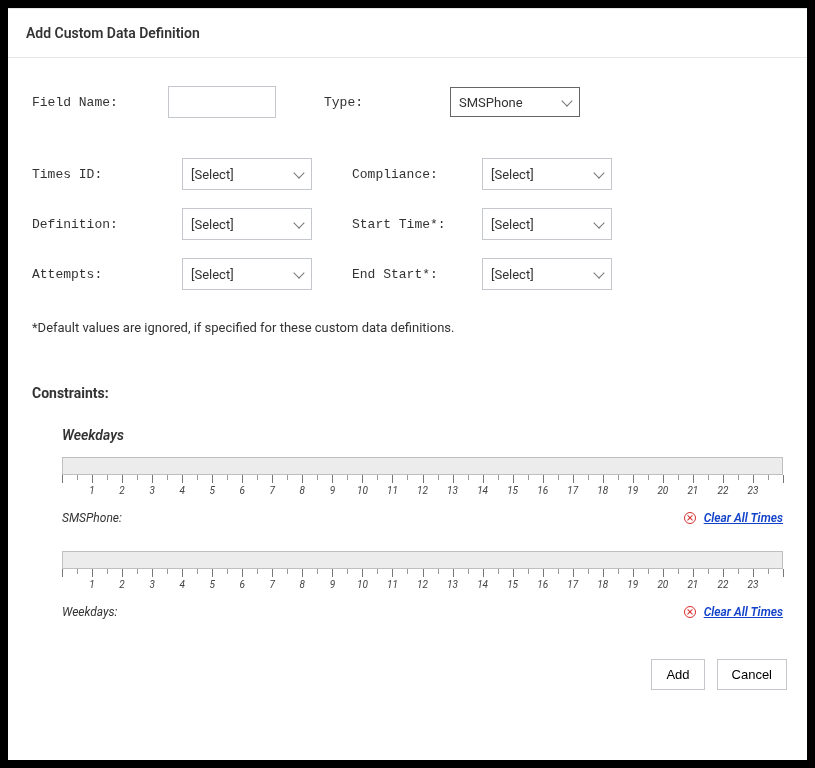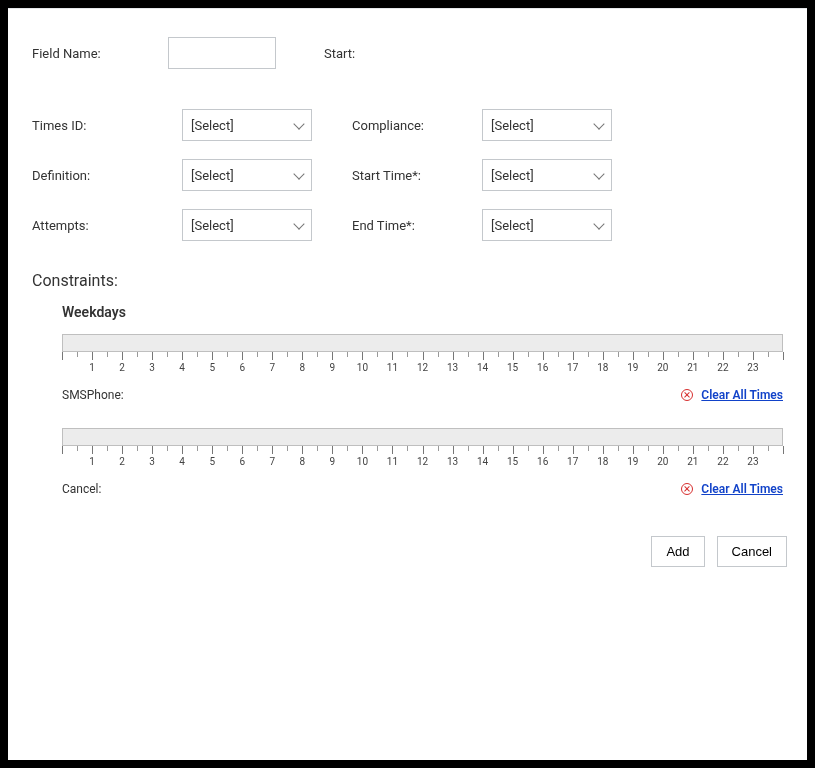--- a/index.html
+++ b/index.html
@@ -39,21 +39,21 @@
     border-bottom: 1px solid #e4e7ea;
   }
   .content {
     padding: 28px 24px 10px 24px;
   }
   .row1 {
     display: flex;
     align-items: center;
     margin-bottom: 40px;
   }
-  .lbl { font-size: 13px; color: #333; }
+  .lbl { font-size: 13px; color: #333; font-family: Liberation Mono, monospace; }
   .txt-input {
     border: 1px solid #c4c8cc;
     height: 32px;
     padding: 0 6px;
     font-size: 13px;
   }
   .select {
     border: 1px solid #c4c8cc;
     height: 32px;
     padding: 0 8px;
@@ -81,27 +81,28 @@
     row-gap: 18px;
     align-items: center;
     margin-bottom: 30px;
   }
   .note {
     font-size: 13px;
     color: #333;
     margin-bottom: 50px;
   }
   .constraints-title {
-    font-weight: 400;
-    font-size: 16px;
-    margin-bottom: 14px;
+    font-weight: 700;
+    font-size: 14px;
+    margin-bottom: 26px;
   }
   .section {
     padding-left: 30px;
     margin-bottom: 10px;
+    font-style: italic;
   }
   .sec-title {
     font-weight: 600;
     font-size: 14px;
     margin-bottom: 14px;
   }
   .slider-box {
     position: relative;
     border: 1px solid #bfbfbf;
     background: #ececec;
@@ -175,28 +176,33 @@
   }
 </style>
 </head>
 <body>
 
 <div class="window">
 
   <div class="tabs">
   </div>
 
+  <div class="subheader">Add Custom Data Definition</div>
 
   <div class="content">
 
     <div class="row1">
       <span class="lbl" style="width:136px">Field Name:</span>
       <input class="txt-input" style="width: 108px;">
       <span style="width:48px"></span>
-      <span class="lbl" style="width:126px">Start:</span>
+      <span class="lbl" style="width:126px">Type:</span>
+      <div class="select type" style="width:130px">
+        <span>SMSPhone</span>
+        <span class="chevron"></span>
+      </div>
     </div>
 
     <div class="grid">
       <span class="lbl">Times ID:</span>
       <div class="select">
         <span>[Select]</span>
         <span class="chevron"></span>
       </div>
       <span></span>
       <span class="lbl">Compliance:</span>
@@ -216,27 +222,28 @@
         <span>[Select]</span>
         <span class="chevron"></span>
       </div>
 
       <span class="lbl">Attempts:</span>
       <div class="select">
         <span>[Select]</span>
         <span class="chevron"></span>
       </div>
       <span></span>
-      <span class="lbl">End Time*:</span>
+      <span class="lbl">End Start*:</span>
       <div class="select">
         <span>[Select]</span>
         <span class="chevron"></span>
       </div>
     </div>
 
+    <div class="note">*Default values are ignored, if specified for these custom data definitions.</div>
 
     <div class="constraints-title">Constraints:</div>
 
     <div class="section">
       <div class="sec-title">Weekdays</div>
       <div class="slider-box"></div>
       <div class="ruler">
           <div class="tick major" style="left: 0%;"></div>
           <div class="tick minor" style="left: 2.08333%;"></div>
           <div class="tick major" style="left: 4.16667%;"></div>
@@ -389,21 +396,21 @@
           <div class="tick-label" style="left: 87.5%;">21</div>
           <div class="tick major" style="left: 91.6667%;"></div>
           <div class="tick minor" style="left: 93.75%;"></div>
           <div class="tick-label" style="left: 91.6667%;">22</div>
           <div class="tick major" style="left: 95.8333%;"></div>
           <div class="tick minor" style="left: 97.9167%;"></div>
           <div class="tick-label" style="left: 95.8333%;">23</div>
           <div class="tick major" style="left: 100%;"></div>
         </div>
       <div class="sec-footer">
-        <span class="left">Cancel:</span>
+        <span class="left">Weekdays:</span>
         <span class="right">
           <span class="xicon"></span>
           <span class="clear-link">Clear All Times</span>
         </span>
       </div>
     </div>
 
   </div>
 
   <div class="footer">

